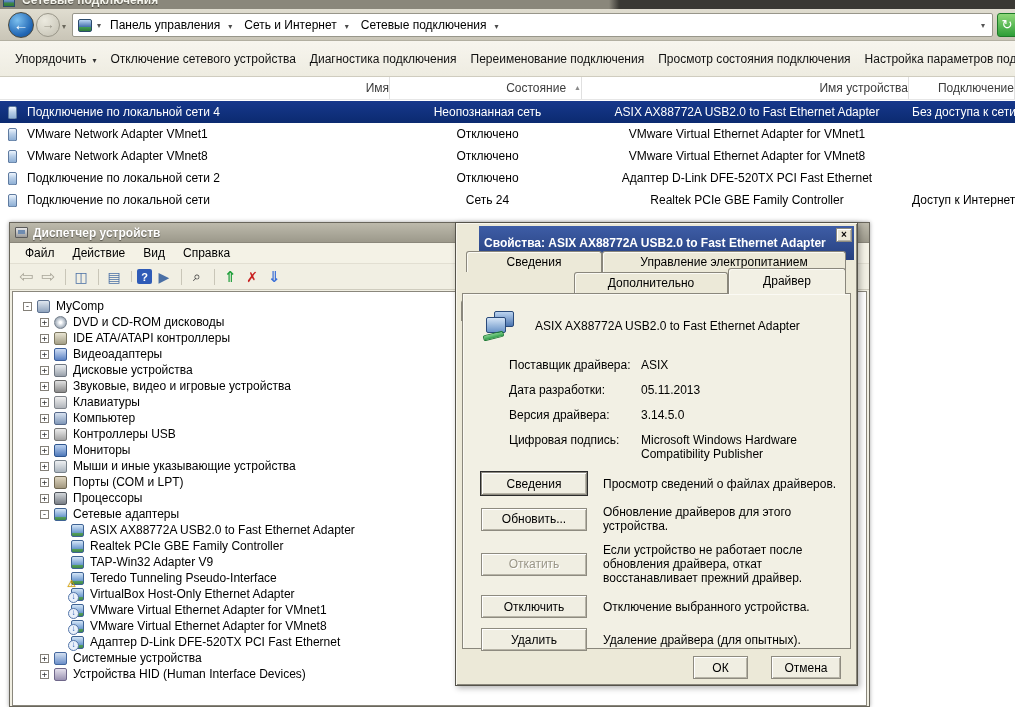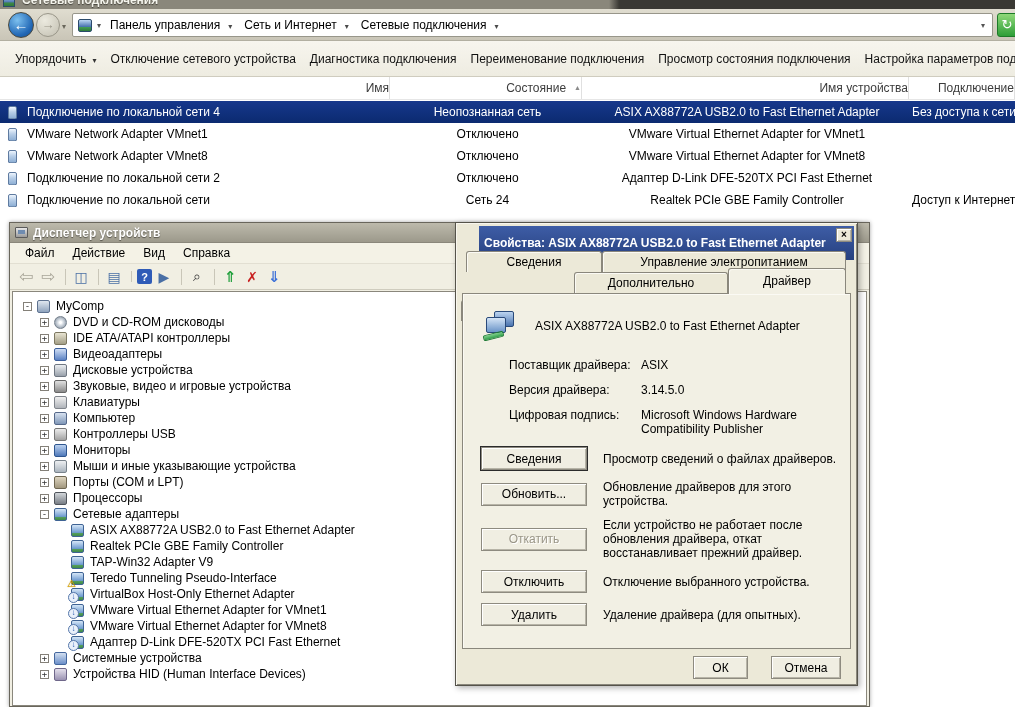--- a/index.html
+++ b/index.html
@@ -441,20 +441,24 @@
         <span>ASIX AX88772A USB2.0 to Fast Ethernet Adapter</span>
       </div>
 
       <div class="fields">
 
           <div class="f-row">
             <span class="f-label">Поставщик драйвера:</span>
             <span class="f-value">ASIX</span>
           </div>
 
+          <div class="f-row">
+            <span class="f-label">Дата разработки:</span>
+            <span class="f-value">05.11.2013</span>
+          </div>
 
           <div class="f-row">
             <span class="f-label">Версия драйвера:</span>
             <span class="f-value">3.14.5.0</span>
           </div>
 
           <div class="f-row">
             <span class="f-label">Цифровая подпись:</span>
             <span class="f-value">Microsoft Windows Hardware Compatibility Publisher</span>
           </div>

